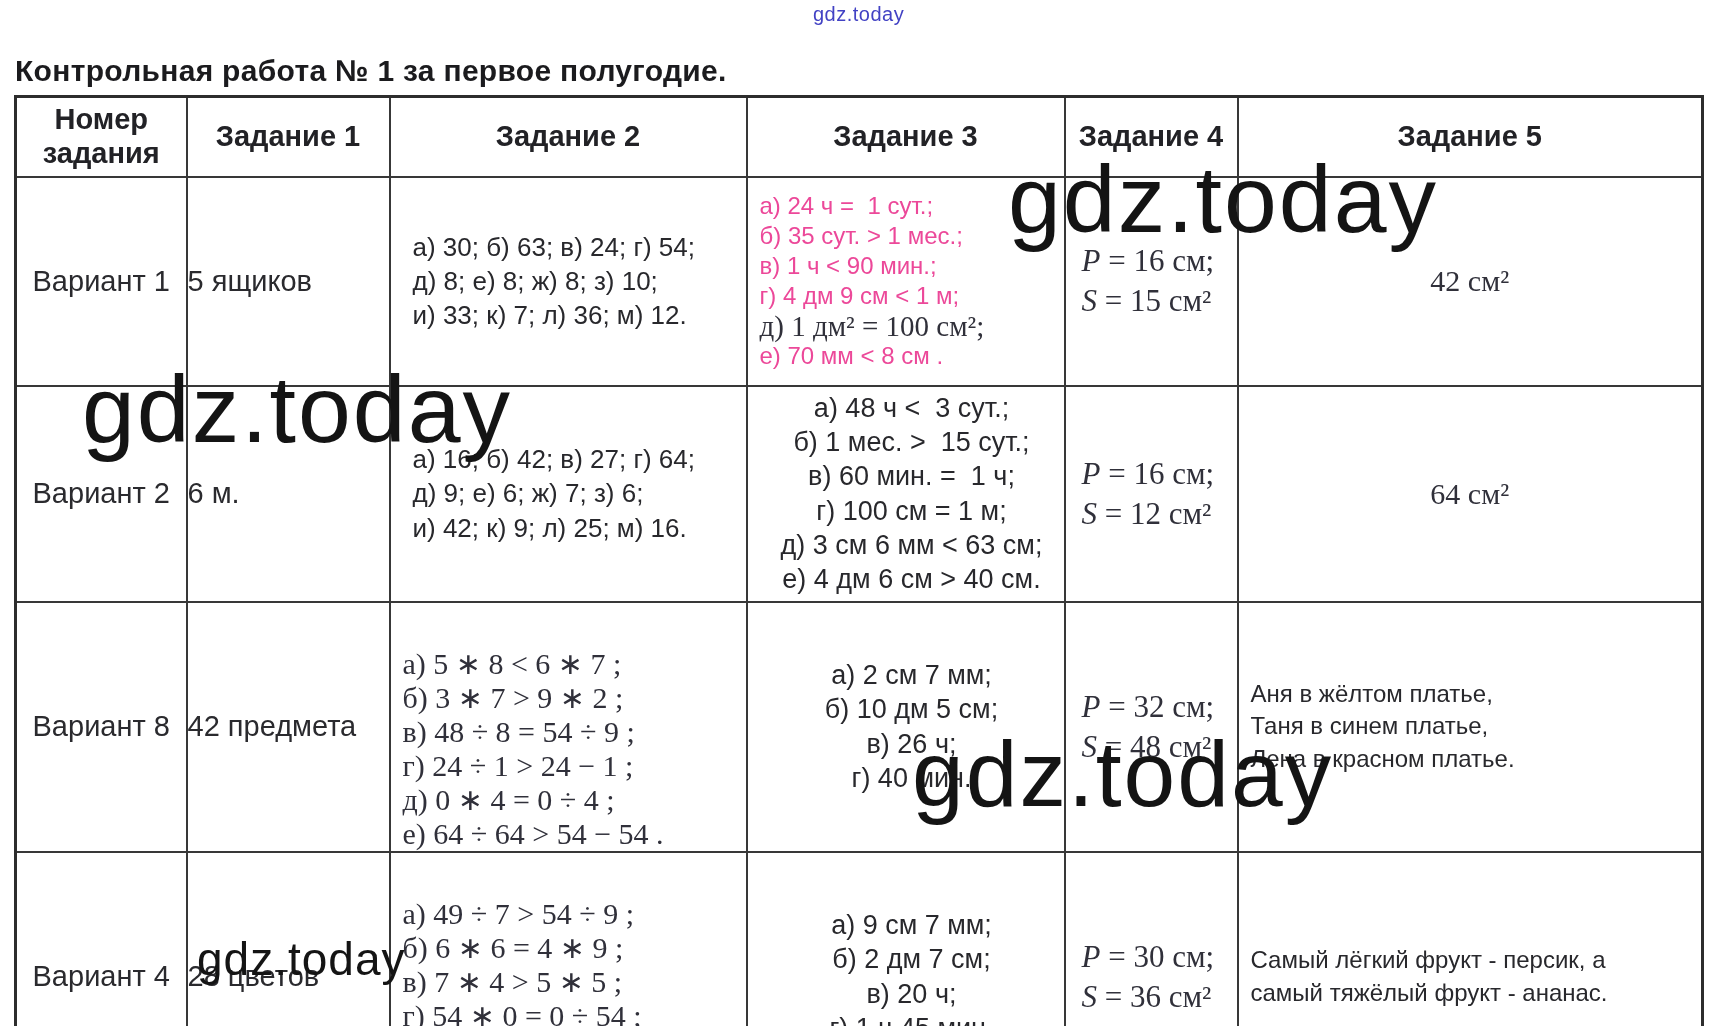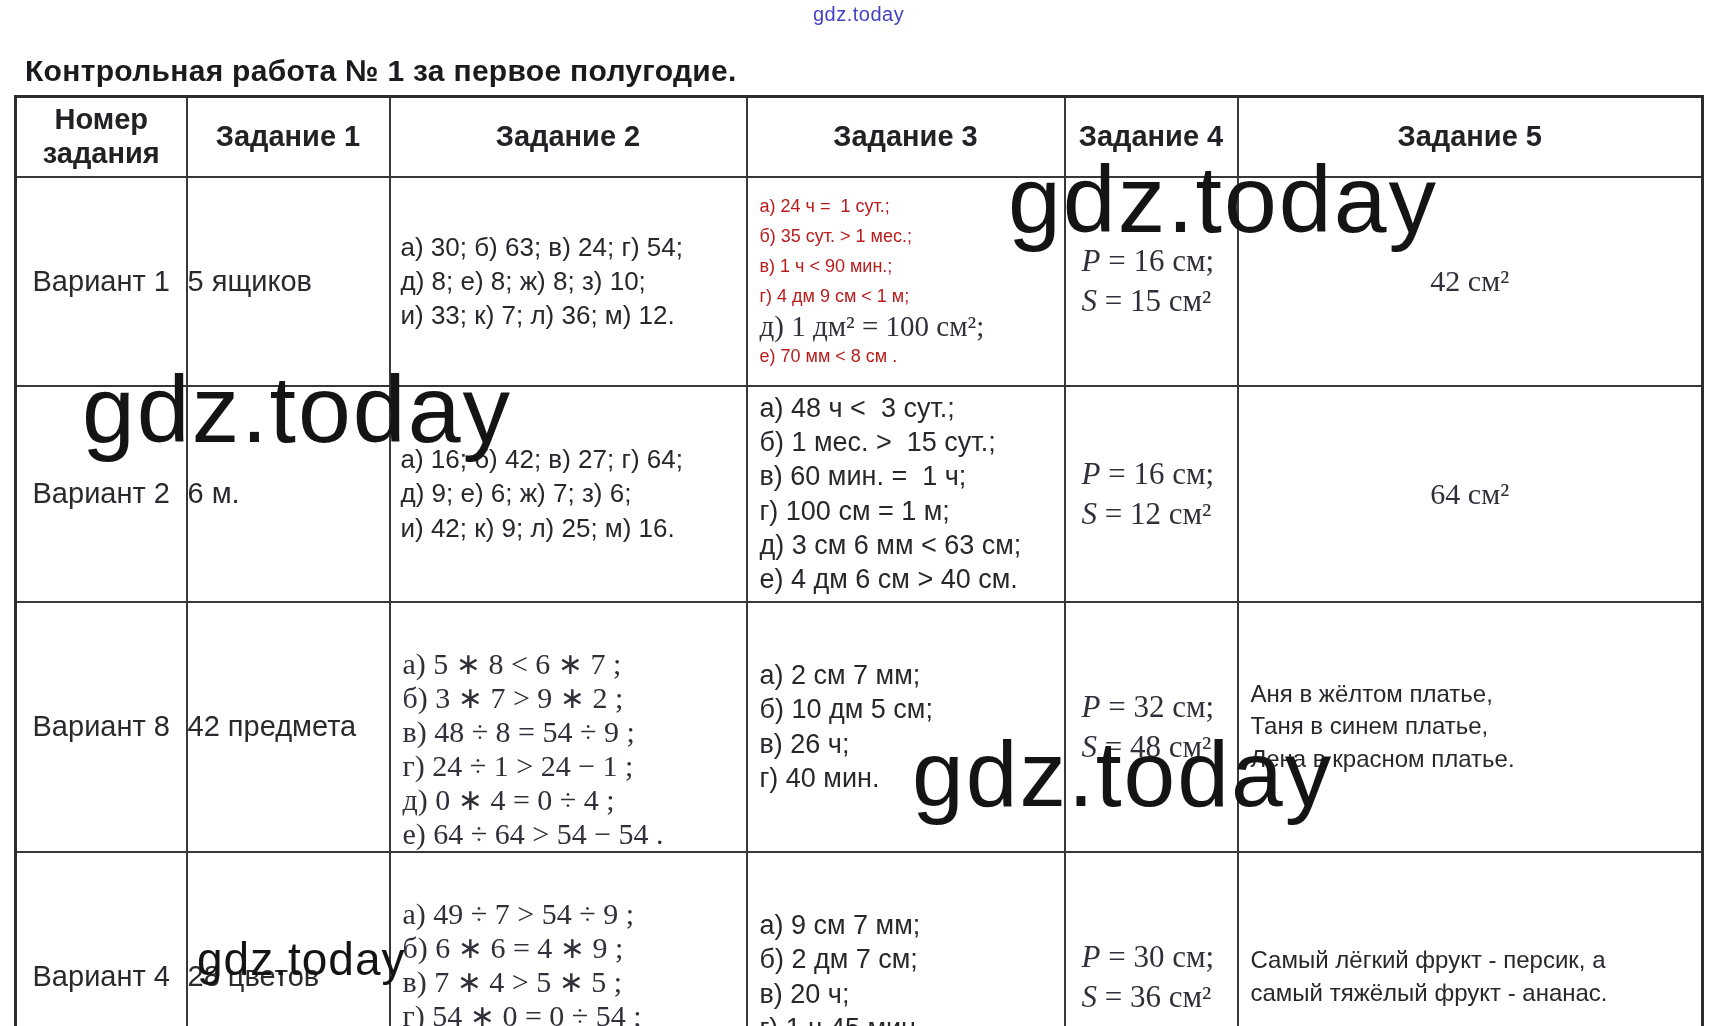--- a/index.html
+++ b/index.html
@@ -12,21 +12,21 @@
     width: 1715px;
     height: 1026px;
     overflow: hidden;
     font-family: "Liberation Sans", sans-serif;
     color: #26262a;
   }
 
   
   .doc-title {
     position: absolute;
-    left: 25px;
+    left: 15px;
     top: 34px;
     font-size: 30px;
     font-weight: bold;
     color: #1b1b1e;
     letter-spacing: 0.3px;
     white-space: pre;
   }
 
   
   table.answers {
@@ -62,38 +62,38 @@
   .cell-t1 {
     font-size: 29px;
     color: #2a2a2e;
   }
   .pre {
     white-space: pre;
   }
   .sans-block {
     font-size: 26px;
     line-height: 1.32;
-    padding-left: 10px;
+    padding-left: 22px;
     text-align: left;
     color: #28282c;
   }
   .t3-block {
     font-size: 27px;
     line-height: 1.27;
     padding-left: 12px;
-    text-align: left;
+    text-align: center;
     color: #28282c;
   }
   .t3-line {
-    font-size: 18px;
+    font-size: 24px;
     line-height: 30px;
     padding-left: 12px;
     text-align: left;
     white-space: pre;
-    color: #b91c1c;
+    color: #ec4899;
   }
   .math {
     font-family: "Liberation Serif", serif;
     color: #30303a;
   }
   .math-block {
     font-size: 30px;
     line-height: 34px;
     padding-left: 12px;
     text-align: left;

